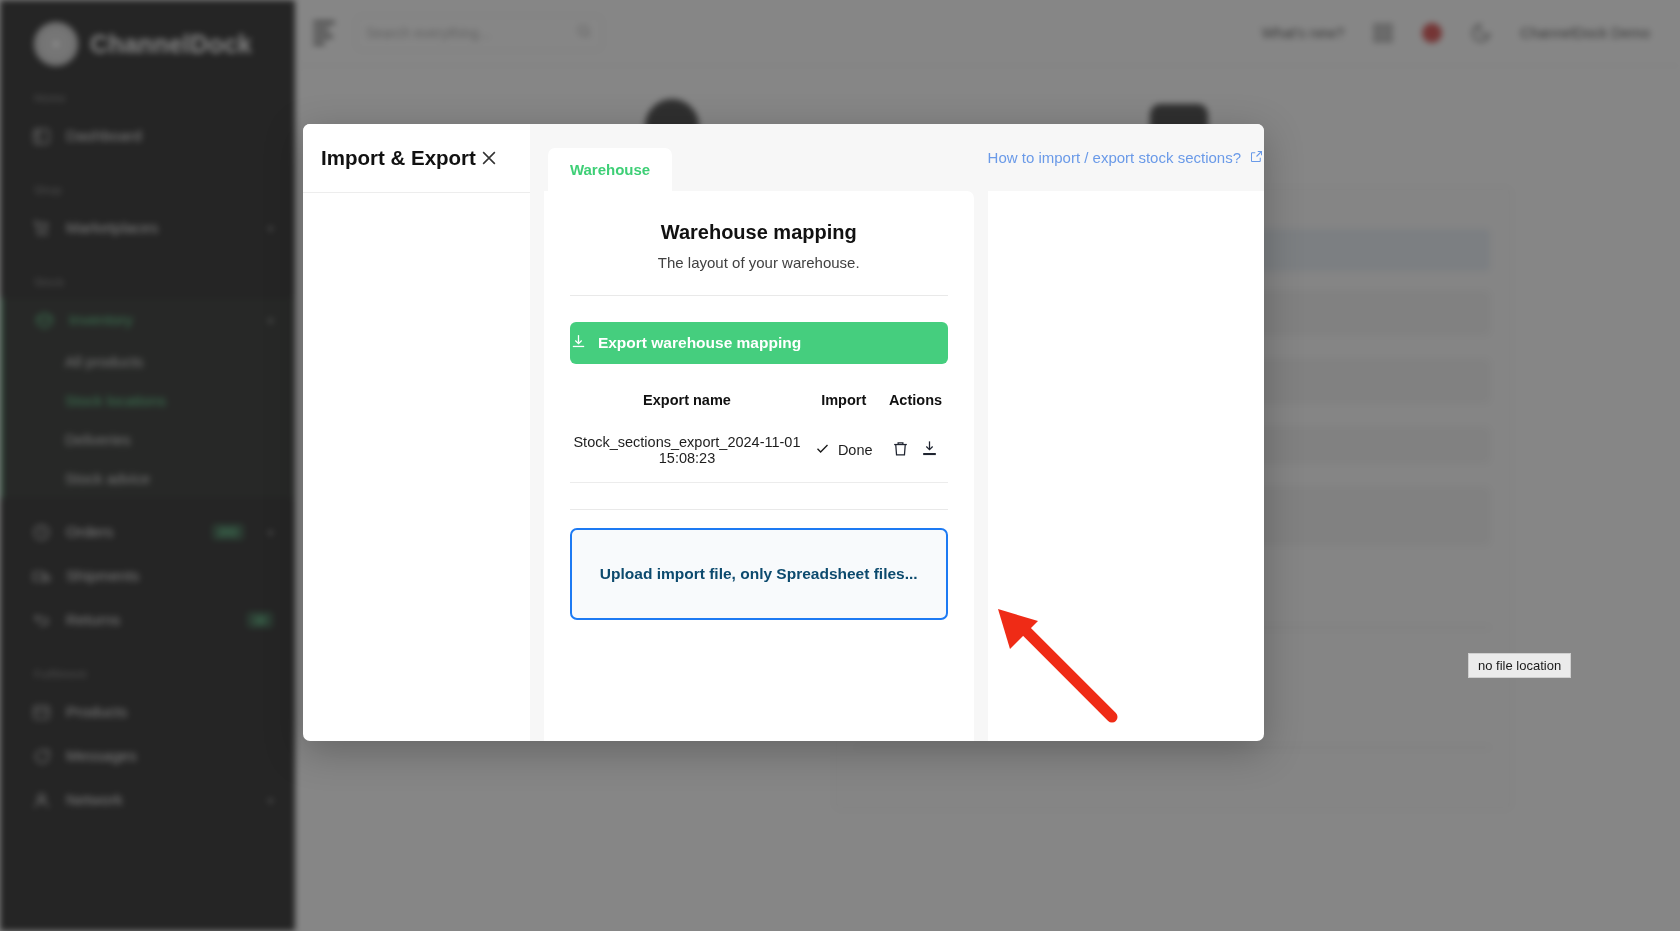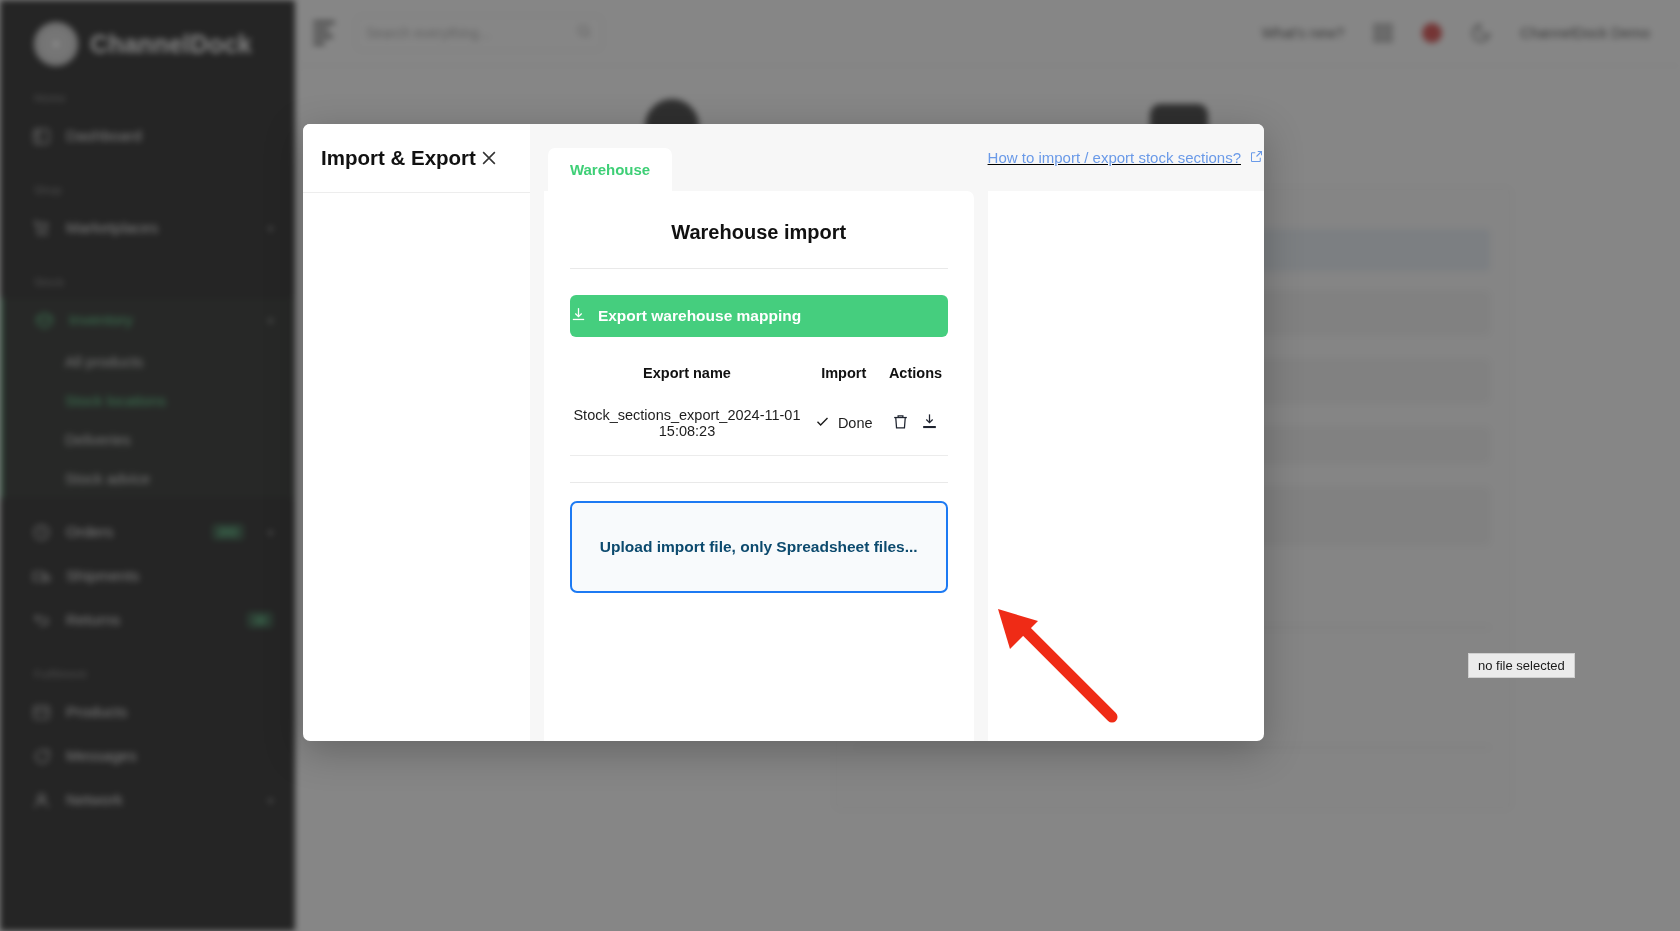--- a/index.html
+++ b/index.html
@@ -154,21 +154,21 @@
   .st-done svg { width: 15px; height: 15px; stroke: #1a1a1a; stroke-width: 2.2; fill: none; }
   .act-cell { display: inline-flex; align-items: center; gap: 10px; }
   .act-cell svg { width: 19px; height: 19px; stroke: #1f2430; fill: none; stroke-width: 1.6; }
   .hr2 { height: 1px; background: #e9e9e9; margin-top: 26px; }
   .dropzone {
     margin-top: 18px; height: 92px; border: 2px solid #1d7af3; border-radius: 7px;
     background: #f8fafc; display: flex; align-items: center; justify-content: center;
     color: #0c4a6e; font-size: 15.5px; font-weight: bold;
   }
   .modal-foot {
-    height: 67px; background: #f7f7f7; display: flex; align-items: center; justify-content: flex-end; text-decoration: underline;
+    height: 67px; background: #f7f7f7; display: flex; align-items: center; justify-content: flex-end;
   }
   .foot-link {
     font-size: 15px; color: #6a9ae8; display: inline-flex; align-items: center; gap: 8px;
   }
   .foot-link svg { width: 15px; height: 15px; stroke: #6a9ae8; fill: none; stroke-width: 1.7; }
 
   
   .tooltip {
     position: absolute; left: 1468px; top: 653px;
     background: #ebebeb; color: #1a1a1a; font-size: 13px;
@@ -361,21 +361,22 @@
           </svg>
       </span>
     </div>
 
     <div class="modal-body">
       <div class="tabs">
         <div class="tab active">Warehouse</div>
       </div>
 
       <div class="tab-panel">
-        <div class="tp-title">Warehouse import</div>
+        <div class="tp-title">Warehouse mapping</div>
+        <div class="tp-sub">The layout of your warehouse.</div>
         <div class="hr"></div>
 
         <div class="export-btn">
           <span>
             <svg viewBox="0 0 24 24">
                 <path d="M12 3v11"></path>
                 <path d="M7.5 10.5L12 15l4.5-4.5"></path>
                 <path d="M4 19h16"></path>
               </svg>
           </span>
@@ -440,20 +441,20 @@
           <svg viewBox="0 0 24 24">
               <path d="M14 4h6v6"></path>
               <path d="M20 4l-8 8"></path>
               <path d="M18 14v5a1 1 0 01-1 1H5a1 1 0 01-1-1V7a1 1 0 011-1h5"></path>
             </svg>
         </span>
       </a>
     </div>
   </div>
 
-  <div class="tooltip">no file selected</div>
+  <div class="tooltip">no file location</div>
 
   <svg class="arrow" viewBox="0 0 130 120">
     <line x1="122" y1="112" x2="28" y2="18" stroke="#ef2b16" stroke-width="11" stroke-linecap="round"></line>
     <polygon points="8,4 48,16 20,44" fill="#ef2b16"></polygon>
   </svg>
 
 </div>
 
 </body></html>

